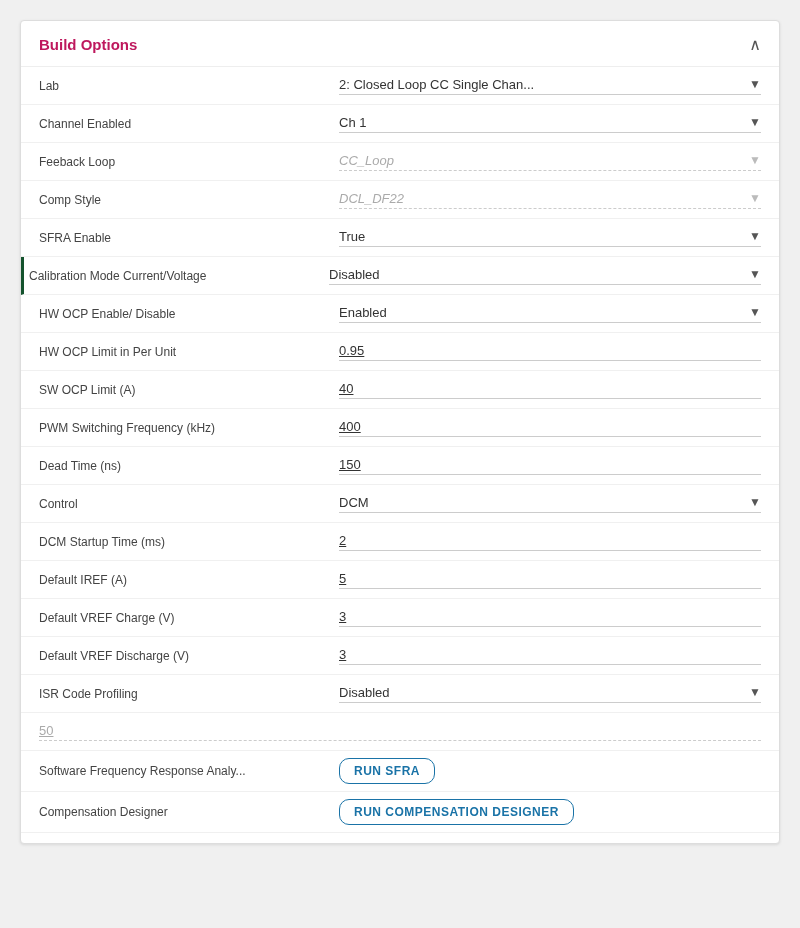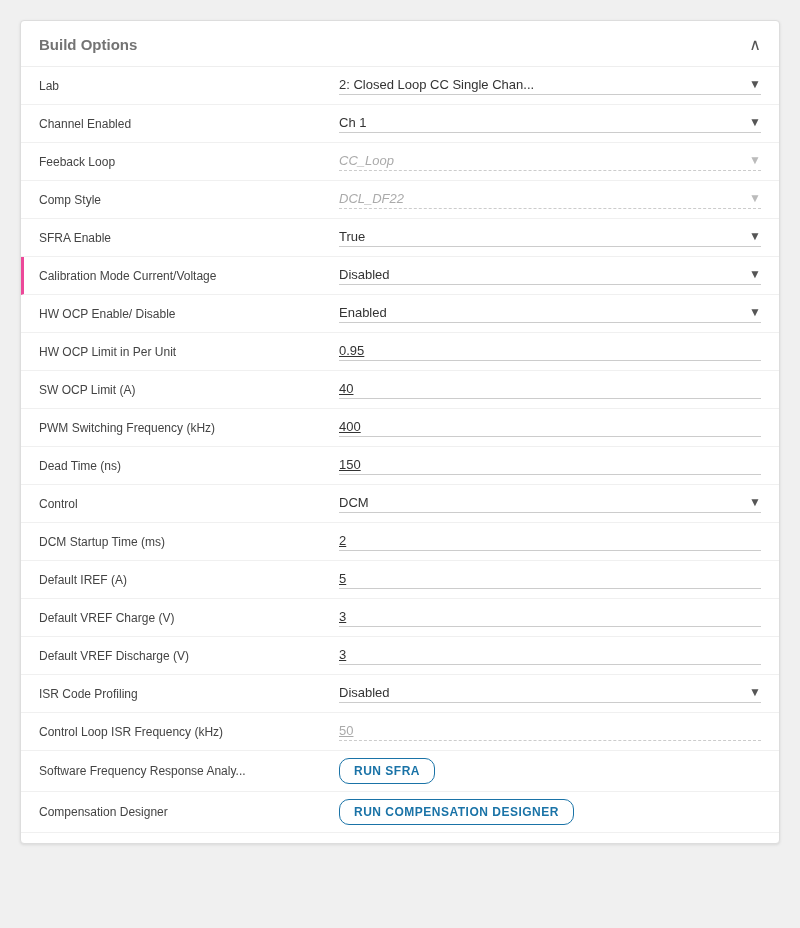--- a/index.html
+++ b/index.html
@@ -25,41 +25,41 @@
     .panel-header {
       display: flex;
       justify-content: space-between;
       align-items: center;
       padding: 14px 18px 12px 18px;
       border-bottom: 1px solid #eee;
     }
     .panel-title {
       font-weight: bold;
       font-size: 15px;
-      color: #737373;
+      color: #be185d;
     }
     .collapse-icon {
       font-size: 16px;
       color: #555;
       cursor: pointer;
     }
     .rows {
       padding: 0 0 10px 0;
     }
     .row {
       display: flex;
       align-items: center;
       padding: 7px 18px 7px 18px;
       border-bottom: 1px solid #f0f0f0;
       min-height: 38px;
       position: relative;
     }
     .row.highlighted {
-      border-left: 3px solid #ec4899;
-      padding-left: 15px;
+      border-left: 3px solid #14532d;
+      padding-left: 5px;
       align-items: center;
     }
     .row-label {
       flex: 0 0 300px;
       color: #444;
       font-size: 12px;
     }
     .row-value {
       flex: 1;
     }
@@ -247,21 +247,20 @@
       <div class="row">
         <div class="row-label">ISR Code Profiling</div>
         <div class="row-value">
           <div class="dropdown-wrap">
             <span class="dropdown-text">Disabled</span>
             <span class="dropdown-arrow">▼</span>
           </div>
         </div>
       </div>
       <div class="row">
-        <div class="row-label">Control Loop ISR Frequency (kHz)</div>
         <div class="row-value">
           <div class="input-text grayed">50</div>
         </div>
       </div>
       <div class="row">
         <div class="row-label">Software Frequency Response Analy...</div>
         <div class="row-value"><button class="btn">RUN SFRA</button></div>
       </div>
       <div class="row">
         <div class="row-label">Compensation Designer</div>

